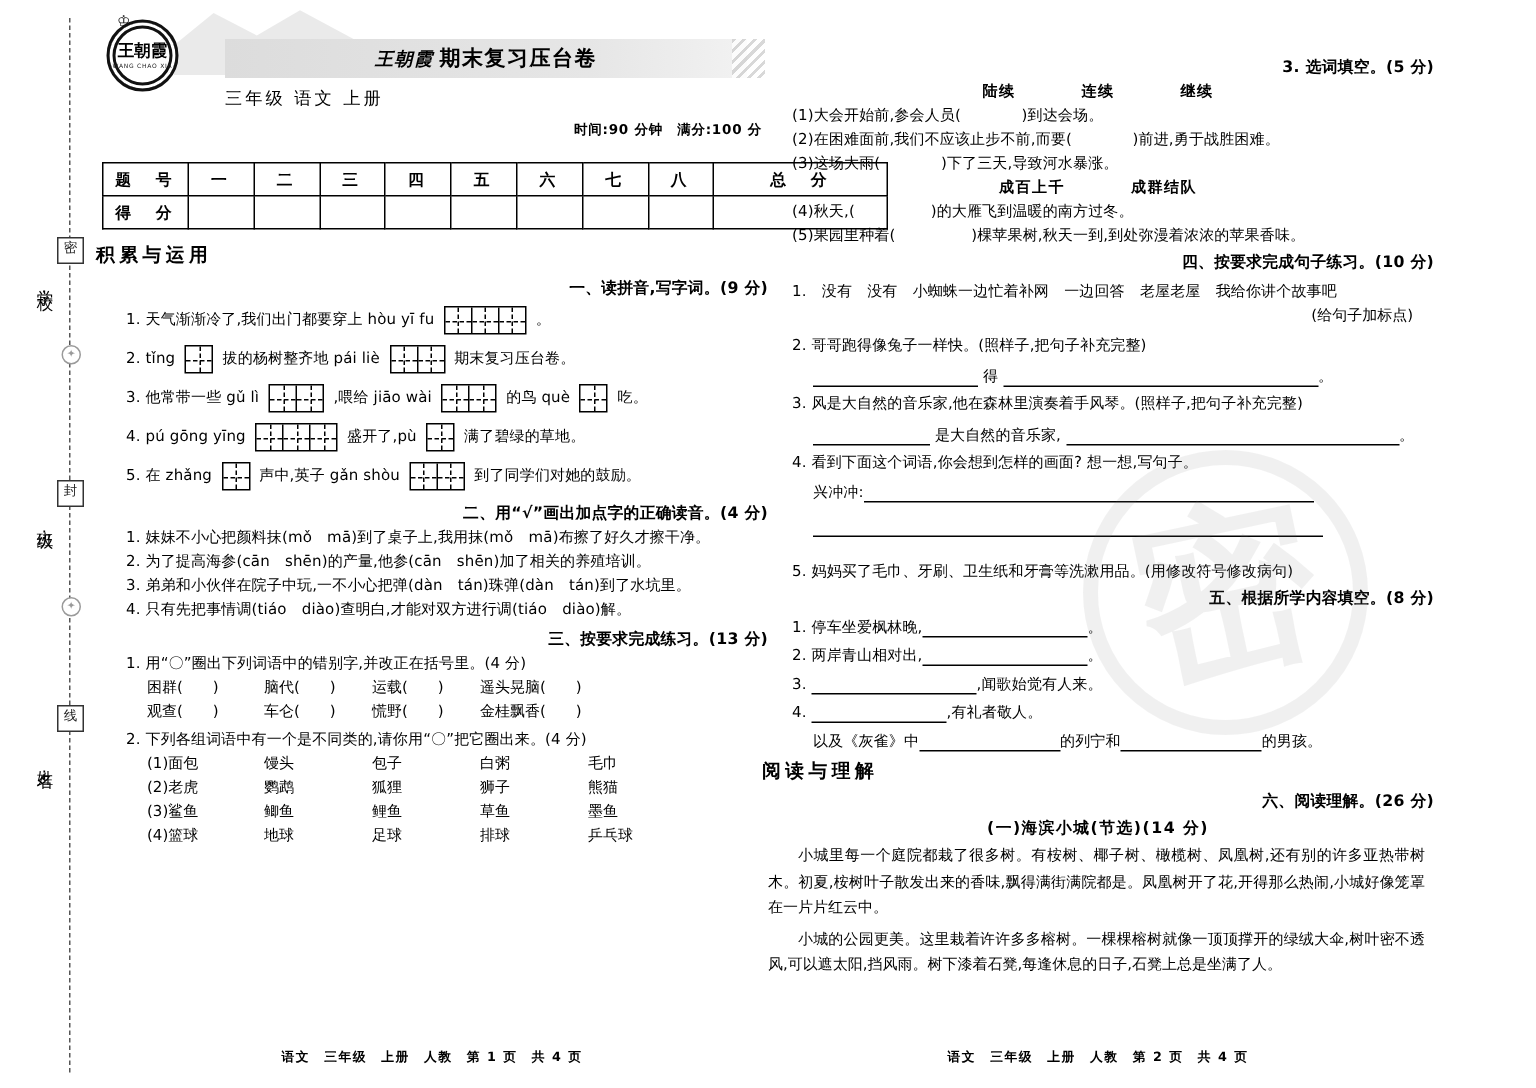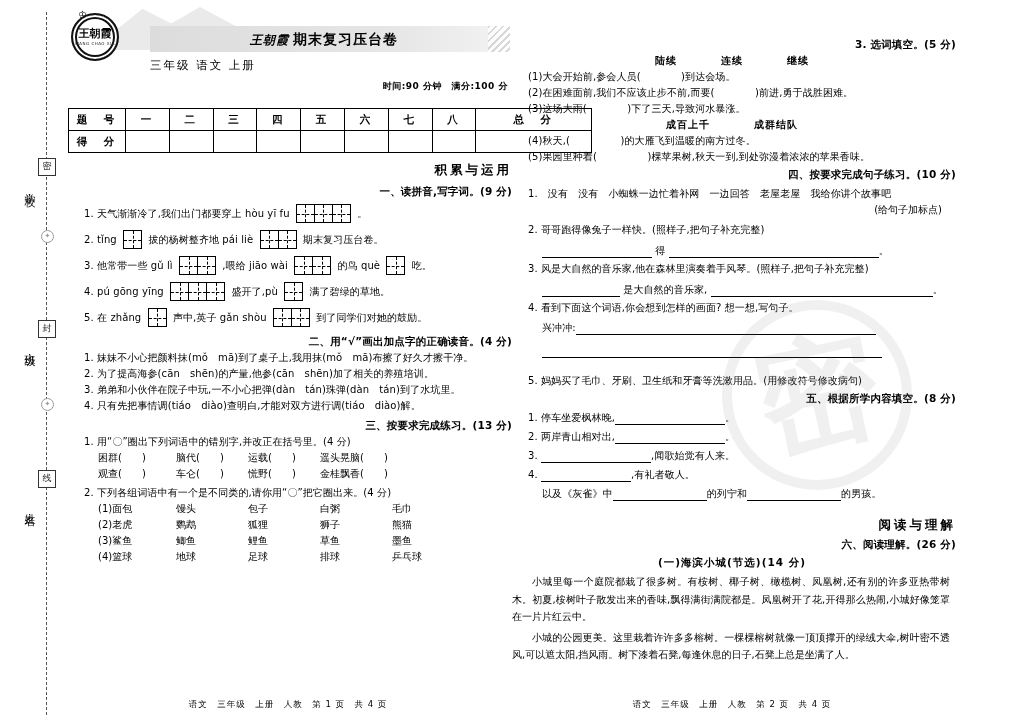--- a/index.html
+++ b/index.html
@@ -52,21 +52,21 @@
        font-size:11.5px;letter-spacing:2px;}
   .meta{position:absolute;right:4px;top:80px;font-size:9px;font-weight:bold;letter-spacing:.5px;}
 
   
   .score-table{width:524px;margin:0 0 0 4px;border-collapse:collapse;}
   .score-table td{border:1px solid #000;height:19px;text-align:center;font-size:10.5px;
        font-weight:bold;letter-spacing:3px;}
   .score-table td.lbl{width:54px;}
 
   
-  .sec-head{text-align:right;font-size:12.5px;font-weight:bold;letter-spacing:3px;margin:9px 0 6px;}
+  .sec-head{text-align:left;font-size:12.5px;font-weight:bold;letter-spacing:3px;margin:9px 0 6px;}
   .q-head{font-size:10.5px;font-weight:bold;margin:3px 0 2px 2px;letter-spacing:.2px;text-align:right;}
   .q-line{font-size:10px;margin:2px 0 2px 20px;letter-spacing:.1px;}
   .q-line.ind2{margin-left:34px;}
   .center-words{font-size:10px;font-weight:bold;text-align:center;letter-spacing:1px;margin:2px 0;}
   .right-note{font-size:10px;text-align:right;margin:1px 14px 2px 0;}
   .u{display:inline-block;border-bottom:1px solid #000;vertical-align:bottom;}
 
   
   .grid{display:inline-flex;vertical-align:middle;border:1.4px solid #000;margin:0 3px;}
   .grid .cell{width:17px;height:17px;border-right:1px solid #000;position:relative;}
@@ -74,21 +74,21 @@
   .grid .cell::before{content:"";position:absolute;left:0;right:0;top:50%;border-top:1px dashed #000;}
   .grid .cell::after{content:"";position:absolute;top:0;bottom:0;left:50%;border-left:1px dashed #000;}
 
   .wordrow{font-size:10px;margin:2px 0 2px 34px;display:flex;}
   .wordrow span{display:inline-block;width:72px;}
   .wordrow span:first-child{width:78px;}
   .reading-p{font-size:10px;line-height:1.75;margin:3px 6px 3px 4px;text-indent:20px;text-align:justify;}
   .art-title{font-size:10.5px;font-weight:bold;text-align:center;letter-spacing:1px;margin:4px 0 3px;}
 
   .footer{position:absolute;bottom:14px;left:0;width:448px;text-align:center;
-          font-size:8.5px;font-weight:normal;letter-spacing:1px;}
+          font-size:8.5px;font-weight:bold;letter-spacing:1px;}
 
   
   .wm{position:absolute;right:44px;top:300px;width:190px;height:190px;opacity:.1;
       pointer-events:none;}
   .wm .c{position:absolute;inset:0;border-radius:50%;border:10px solid #7a7a7a;}
   .wm .t{position:absolute;inset:0;display:flex;align-items:center;justify-content:center;
       font-size:120px;font-weight:bold;color:#7a7a7a;transform:rotate(-12deg);}
 </style>
 </head>
 <body>
@@ -356,21 +356,21 @@
       <span class="u" style="width:110px"></span><span>,闻歌始觉有人来。</span>
     </div>
     <div class="q-line" style="margin-top:5px">
       <span>4.</span>
       <span class="u" style="width:90px"></span><span>,有礼者敬人。</span>
     </div>
     <div class="q-line ind2" style="margin-top:5px">
       <span>以及《灰雀》中</span><span class="u" style="width:94px"></span><span>的列宁和</span><span class="u" style="width:94px"></span><span>的男孩。</span>
     </div>
 
-    <div class="sec-head" style="margin:16px 0 4px">阅读与理解</div>
+    <div class="sec-head" style="margin:5px 0 4px">阅读与理解</div>
 
     <div class="q-head">六、阅读理解。(26 分)</div>
     <div class="art-title">(一)海滨小城(节选)(14 分)</div>
     <div class="reading-p">小城里每一个庭院都栽了很多树。有桉树、椰子树、橄榄树、凤凰树,还有别的许多亚热带树木。初夏,桉树叶子散发出来的香味,飘得满街满院都是。凤凰树开了花,开得那么热闹,小城好像笼罩在一片片红云中。</div>
     <div class="reading-p">小城的公园更美。这里栽着许许多多榕树。一棵棵榕树就像一顶顶撑开的绿绒大伞,树叶密不透风,可以遮太阳,挡风雨。树下漆着石凳,每逢休息的日子,石凳上总是坐满了人。</div>
 
     <div class="footer">语文　三年级　上册　人教　第 2 页　共 4 页</div>
   </div>
 
 </div>

